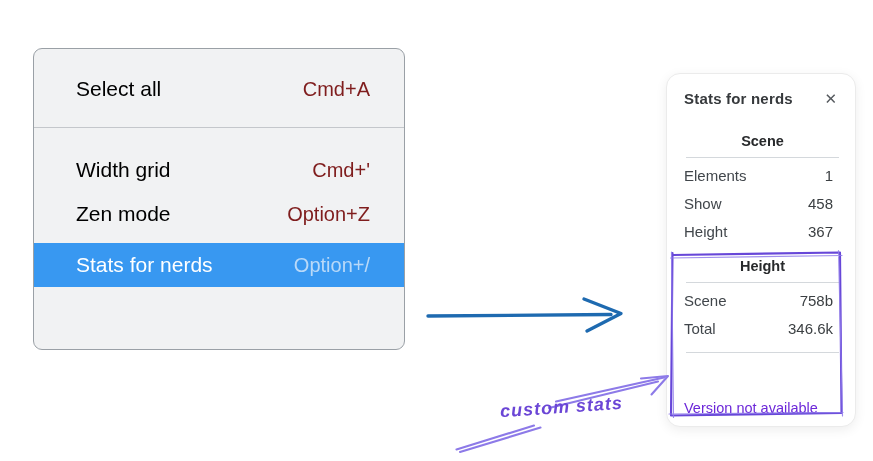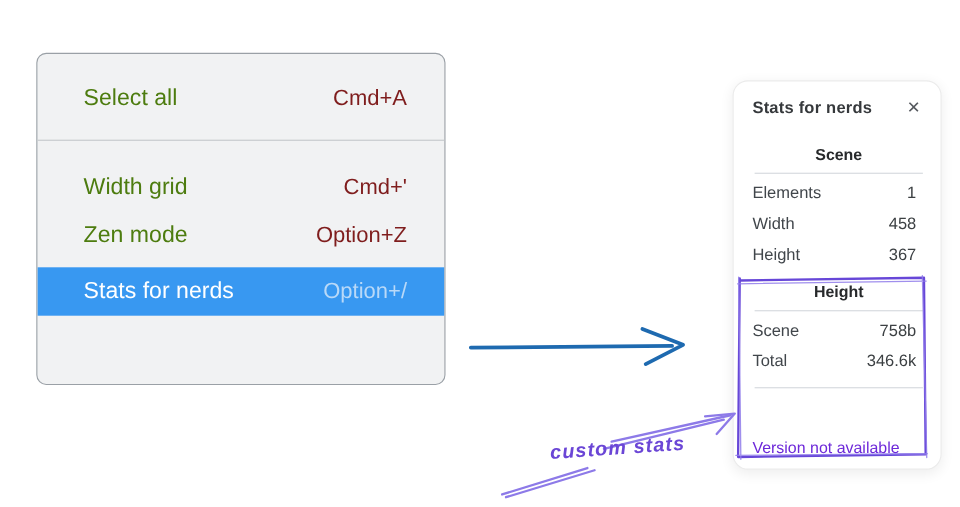--- a/index.html
+++ b/index.html
@@ -25,21 +25,21 @@
   .menu-section-1 { padding-top: 16px; padding-bottom: 14px; }
   .menu-divider { border: none; border-top: 1px solid #c4c7cb; width: 100%; }
   .menu-section-2 { padding-top: 20px; }
   .menu-item {
     display: flex; align-items: center; justify-content: space-between;
     height: 44px;
     padding: 0 34px 0 42px;
     cursor: default;
   }
   .menu-section-1 .menu-item { height: 48px; }
-  .menu-item .label { font-size: 21px; color: #4d7c0f; }
+  .menu-item .label { font-size: 21px; color: #000000; }
   .menu-item .shortcut { font-size: 20px; color: #7f1d1d; }
   .menu-item.selected { background: #3898f1; margin-top: 7px; }
   .menu-item.selected .label { color: #ffffff; }
   .menu-item.selected .shortcut { color: #b9d9f8; }
 
   
   .stats-panel {
     position: absolute;
     left: 666px; top: 73px;
     width: 190px; height: 354px;
@@ -128,21 +128,21 @@
       <button class="stats-close">✕</button>
     </div>
 
     <div class="section-heading scene-heading">Scene</div>
     <hr class="stats-rule">
     <div class="stat-row">
       <span class="stat-label">Elements</span>
       <span class="stat-value">1</span>
     </div>
     <div class="stat-row">
-      <span class="stat-label">Width</span>
+      <span class="stat-label">Show</span>
       <span class="stat-value">458</span>
     </div>
     <div class="stat-row">
       <span class="stat-label">Height</span>
       <span class="stat-value">367</span>
     </div>
 
     <div class="section-heading storage-heading">Height</div>
     <hr class="stats-rule">
     <div class="stat-row">

